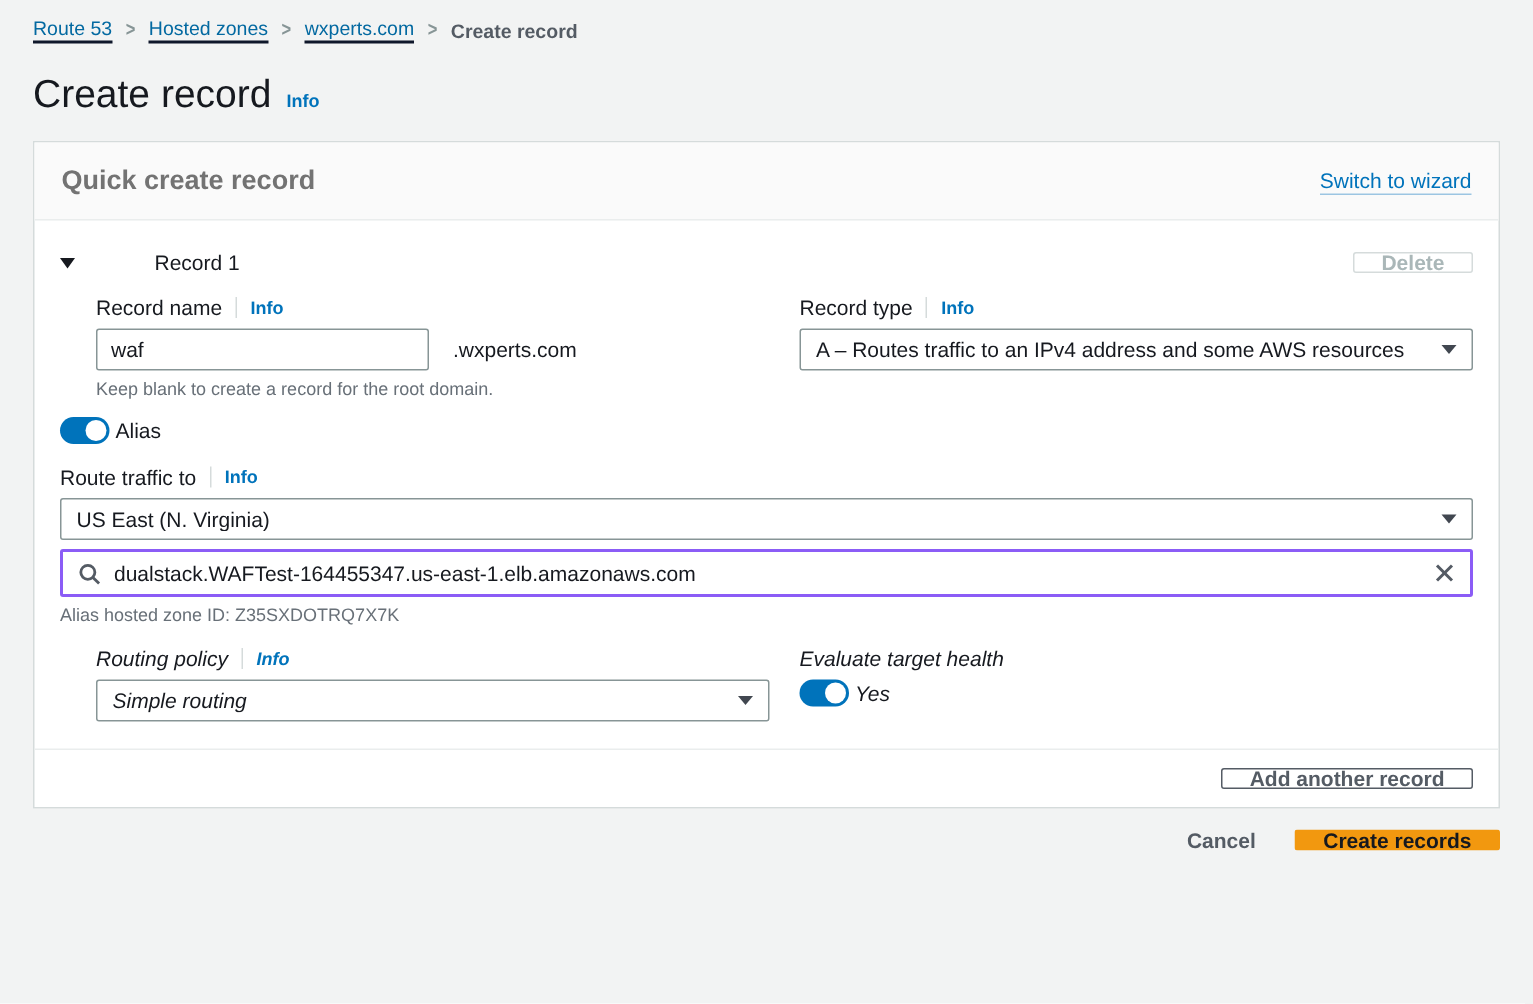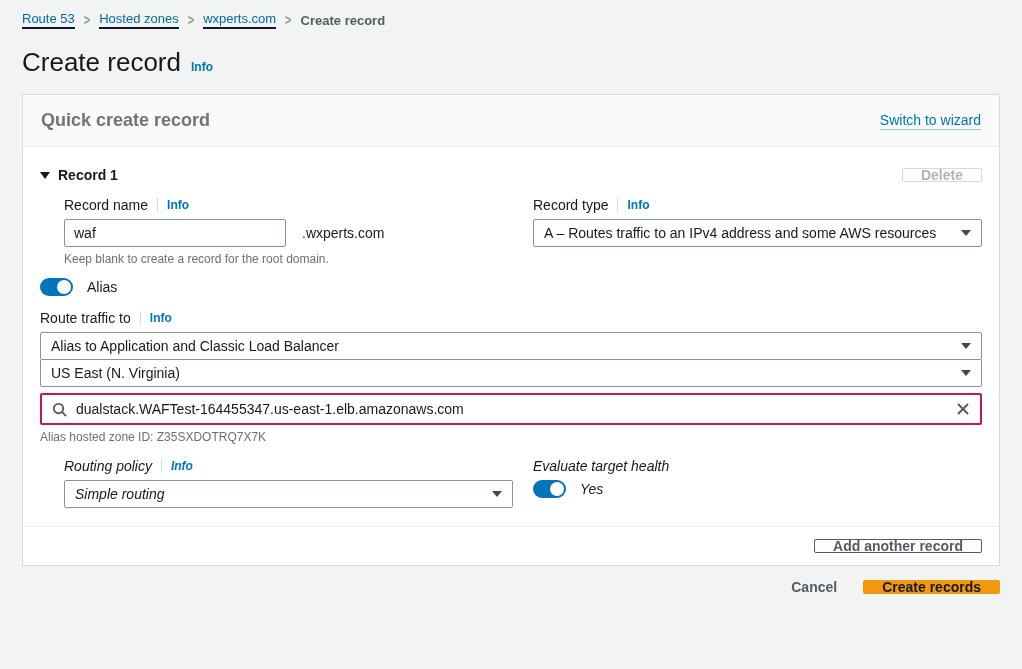--- a/index.html
+++ b/index.html
@@ -27,21 +27,21 @@
   .card { margin:16px 22px 0 22px; background:#ffffff; border:1px solid #d5dbdb; border-radius:0; }
   .card-header { background:#fafafa; border-bottom:1px solid #eaeded; padding:15px 18px; display:flex; align-items:center; justify-content:space-between; }
   .card-title { font-size:18px; font-weight:bold; color:#737373; }
   .text-link { color:#0073bb; font-size:14px; text-decoration:none; border-bottom:1px solid #9cc5e2; padding-bottom:1px; cursor:pointer; }
   .card-body { padding:14px 17px 0 17px; }
 
   
   .record-header { display:flex; align-items:center; justify-content:space-between; margin:6px 0 14px 0; }
   .record-title-wrap { display:flex; align-items:center; gap:8px; cursor:pointer; }
   .caret-down { width:0; height:0; border-left:5px solid transparent; border-right:5px solid transparent; border-top:7px solid #16191f; }
-  .record-title { font-weight:bold; font-size:14px; }
+  .record-title { font-weight:normal; font-size:14px;margin-left:45px; }
   .btn { display:inline-flex; align-items:center; justify-content:center; height:14px; padding:0 18px; font-size:14px; font-weight:bold; border-radius:2px; background:#fff; cursor:pointer; font-family:inherit; }
   .btn-disabled { border:1px solid #d5dbdb; color:#aab7b8; cursor:not-allowed; }
   .btn-secondary { border:1px solid #545b64; color:#545b64; }
   .btn-primary { border:1px solid transparent; color:#16191f; }
 
   
   .grid-2 { display:grid; grid-template-columns:1fr 1fr; column-gap:20px;padding-left:24px; }
   .field-label-row { display:flex; align-items:center; margin-bottom:6px; }
   .field-label { font-size:14px; color:#16191f; }
   .label-divider { width:1px; height:14px; background:#d5dbdb; margin:0 9px; }
@@ -50,27 +50,27 @@
   .text-input { height:28px; border:1px solid #879596; border-radius:2px; padding:0 9px; font-size:14px; color:#16191f; background:#fff; font-family:inherit; width:222px; }
   .name-row { display:flex; align-items:center; }
   .input-suffix { margin-left:16px; font-size:14px; color:#16191f; }
 
   .select { height:28px; border:1px solid #879596; border-radius:2px; background:#fff; display:flex; align-items:center; justify-content:space-between; padding:0 10px; font-size:14px; color:#16191f; cursor:pointer; }
   .select-caret { width:0; height:0; border-left:5px solid transparent; border-right:5px solid transparent; border-top:6px solid #414750; margin-left:8px; flex:none; }
   .select-text { white-space:nowrap; overflow:hidden; text-overflow:ellipsis; }
   .stacked + .stacked { margin-top:-1px; }
 
   
-  .toggle-row { display:flex; align-items:center; gap:14px; margin:12px 0 14px 0; }
+  .toggle-row { display:flex; align-items:center; gap:4px; margin:12px 0 14px 0; }
   .toggle { width:33px; height:18px; border-radius:9px; background:#0073bb; position:relative; flex:none; cursor:pointer; }
   .toggle-knob { position:absolute; top:2px; right:2px; width:14px; height:14px; border-radius:50%; background:#fff; }
   .toggle-label { font-size:14px; color:#16191f; }
 
   
-  .search-box { margin-top:6px; height:32px; border:2px solid #be185d; border-radius:2px; background:#fff; display:flex; align-items:center; padding:0 10px; gap:9px; }
+  .search-box { margin-top:6px; height:32px; border:2px solid #8b5cf6; border-radius:2px; background:#fff; display:flex; align-items:center; padding:0 10px; gap:9px; }
   .search-box input { border:none; outline:none; flex:1; font-size:14px; color:#16191f; font-family:inherit; background:transparent; }
   .icon-btn { background:none; border:none; cursor:pointer; padding:0; display:flex; align-items:center; }
 
   .section { margin-bottom:12px; }
   .route-section { margin-bottom:10px; }
 
   
   .card-footer { border-top:1px solid #eaeded; margin-top:18px; padding:12px 17px; display:flex; justify-content:flex-end; }
 
   
@@ -144,24 +144,20 @@
             <span class="toggle-knob"></span>
           </span>
         <span class="toggle-label">Alias</span>
       </div>
 
       <div class="route-section">
         <div class="field-label-row">
           <span class="field-label">Route traffic to</span>
           <span class="label-divider"></span>
           <a class="info-link">Info</a>
-        </div>
-        <div class="select stacked">
-          <span class="select-text">Alias to Application and Classic Load Balancer</span>
-          <span class="select-caret"></span>
         </div>
         <div class="select stacked">
           <span class="select-text">US East (N. Virginia)</span>
           <span class="select-caret"></span>
         </div>
         <div class="search-box">
           <svg width="15" height="15" viewBox="0 0 16 16" fill="none" stroke="#545b64" stroke-width="2">
               <circle cx="7" cy="7" r="5"></circle>
               <line x1="10.6" y1="10.6" x2="15" y2="15"></line>
             </svg>

